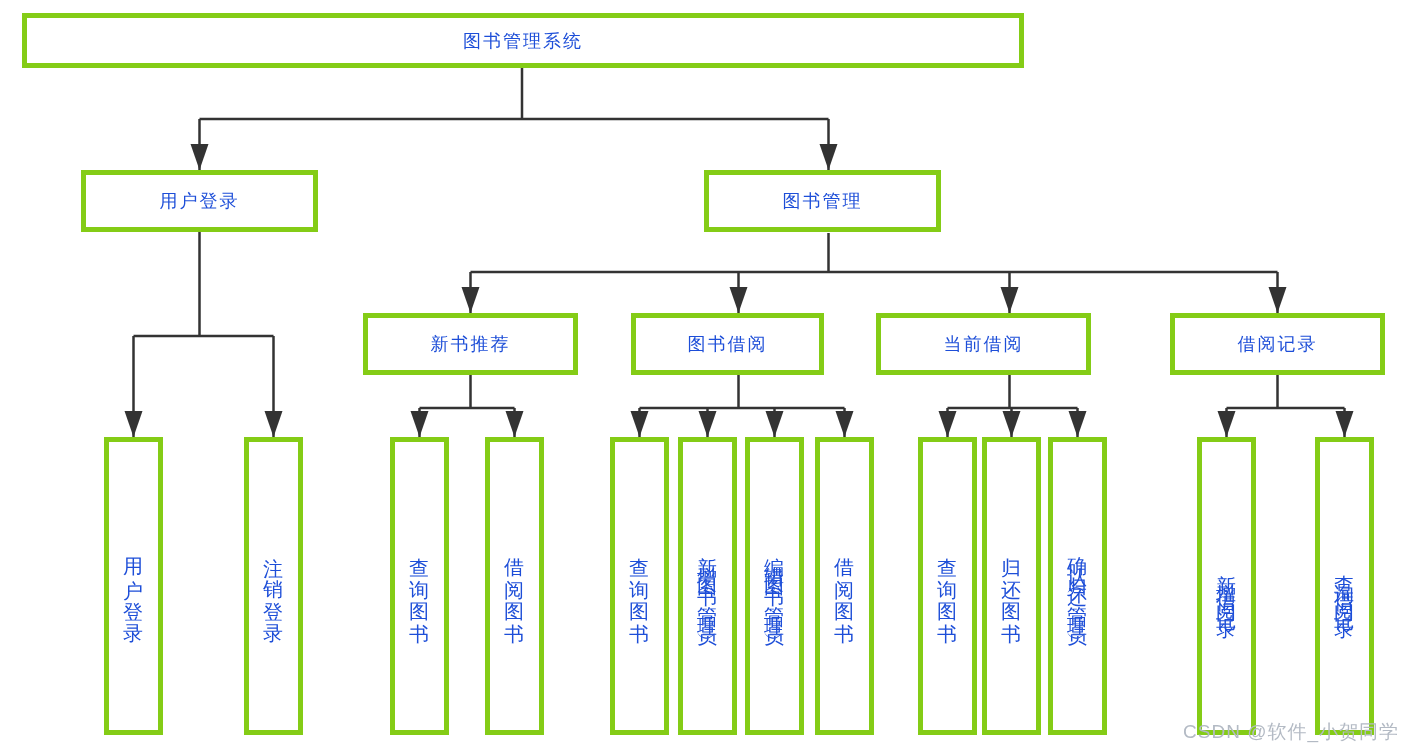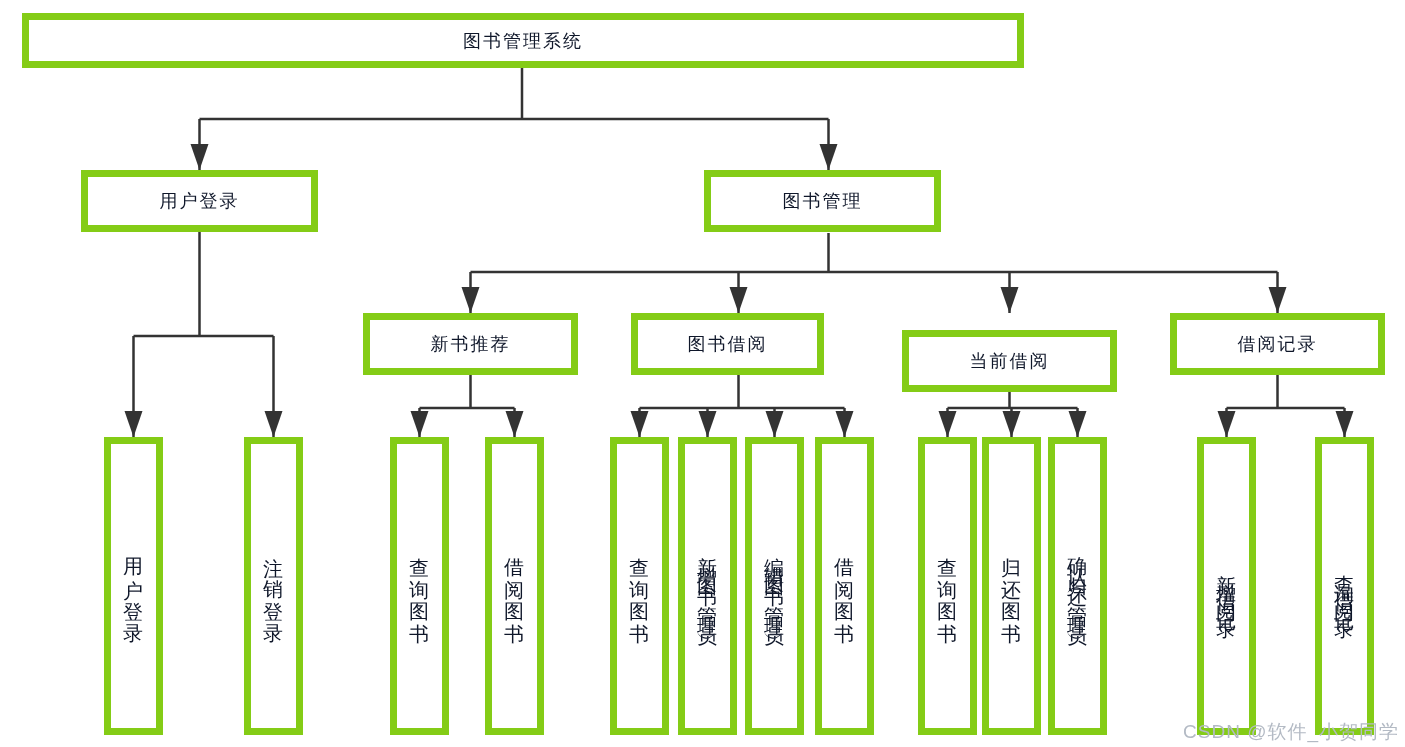--- a/index.html
+++ b/index.html
@@ -8,23 +8,23 @@
     width:1405px;height:747px;
     background:#ffffff;
     font-family:"Liberation Sans","DejaVu Sans",sans-serif;
     overflow:hidden;
   }
   .connectors{position:absolute;left:0;top:0;width:1405px;height:747px;pointer-events:none;}
   .connectors path{stroke:#333333;stroke-width:2.5;fill:none;}
   .box{
     position:absolute;
     box-sizing:border-box;
-    border:7px solid #84cc16;
+    border:5px solid #84cc16;
     background:#ffffff;
-    color:#0f172a;
+    color:#1d4ed8;
     display:flex;align-items:center;justify-content:center;
     text-align:center;
   }
   .h{font-size:18px;letter-spacing:2px;}
   .v{
     writing-mode:vertical-rl;
     text-orientation:mixed;
     font-size:20px;
     line-height:1;
   }
@@ -93,21 +93,21 @@
     </g>
   </svg>
 
   <div class="box h" style="left:22px;top:13px;width:1002px;height:55px;">图书管理系统</div>
 
   <div class="box h" style="left:81px;top:170px;width:237px;height:62px;">用户登录</div>
   <div class="box h" style="left:704px;top:170px;width:237px;height:62px;">图书管理</div>
 
   <div class="box h" style="left:363px;top:313px;width:215px;height:62px;">新书推荐</div>
   <div class="box h" style="left:631px;top:313px;width:193px;height:62px;">图书借阅</div>
-  <div class="box h" style="left:902px;top:313px;width:215px;height:62px;margin-top:17px;">当前借阅</div>
+  <div class="box h" style="left:876px;top:313px;width:215px;height:62px;">当前借阅</div>
   <div class="box h" style="left:1170px;top:313px;width:215px;height:62px;">借阅记录</div>
 
   <div class="box v v4" style="left:104px;top:437px;width:59px;height:298px;">用户登录</div>
   <div class="box v v4" style="left:244px;top:437px;width:59px;height:298px;">注销登录</div>
 
   <div class="box v v4" style="left:390px;top:437px;width:59px;height:298px;">查询图书</div>
   <div class="box v v4" style="left:485px;top:437px;width:59px;height:298px;">借阅图书</div>
 
   <div class="box v v4" style="left:610px;top:437px;width:59px;height:298px;">查询图书</div>
   <div class="box v v9" style="left:678px;top:437px;width:59px;height:298px;">新增图书（管理员）</div>

